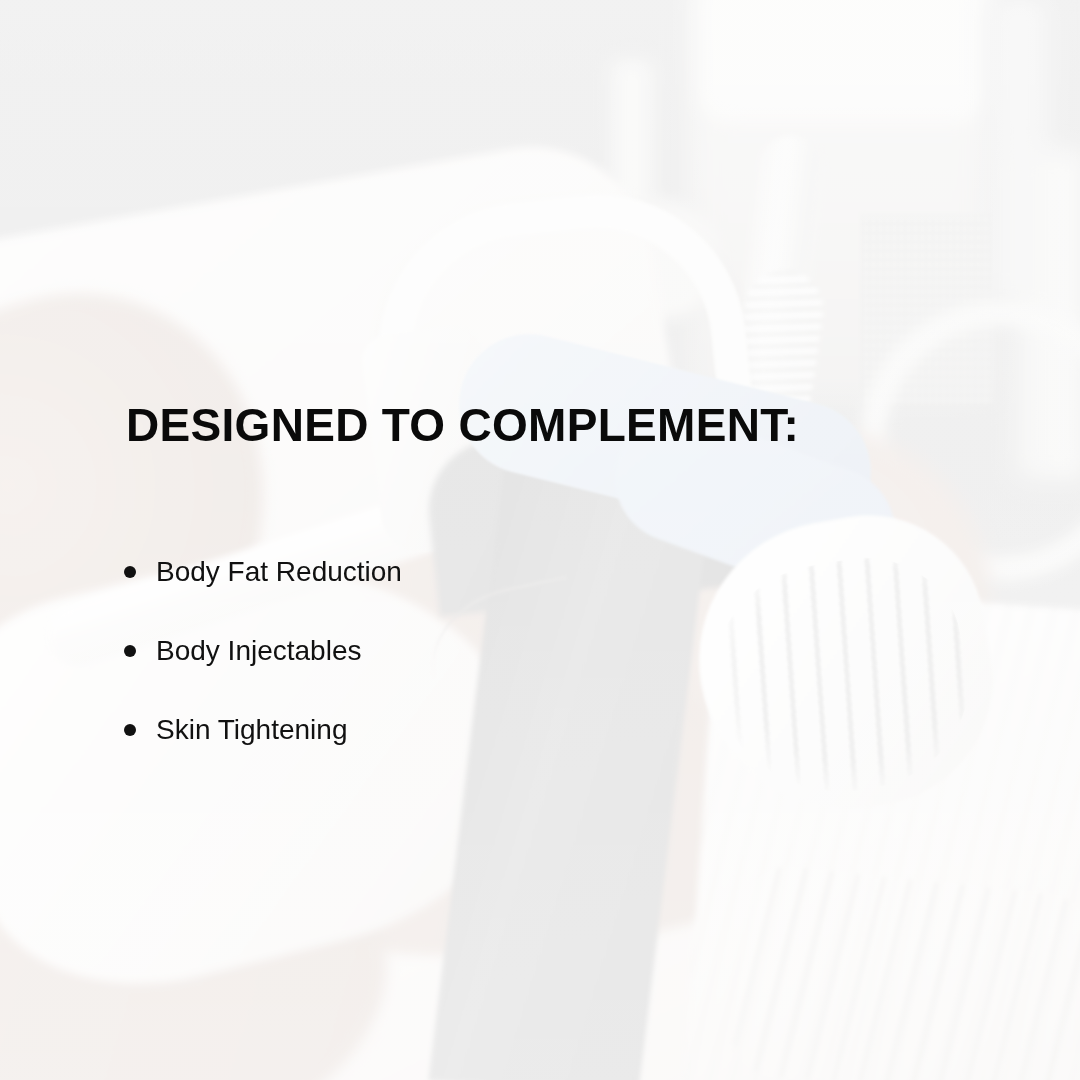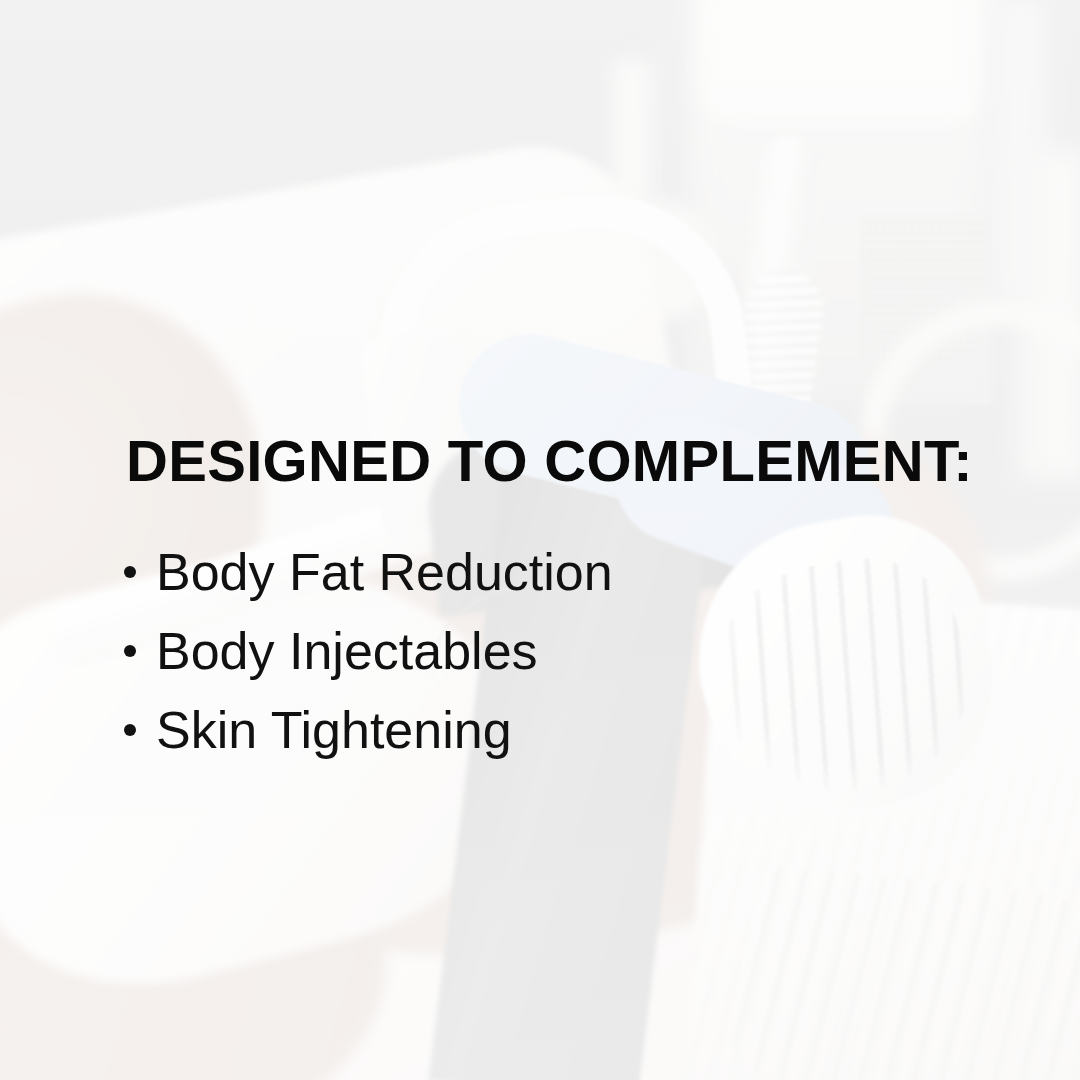--- a/index.html
+++ b/index.html
@@ -333,43 +333,43 @@
 
   
   .content {
     position: absolute;
     inset: 0;
   }
 
   .headline {
     position: absolute;
     left: 126px;
-    top: 420px;
-    font-size: 58px;
+    top: 390px;
+    font-size: 46px;
     font-weight: 700;
     letter-spacing: 0.3px;
     color: #0a0a0a;
     line-height: 1;
     white-space: nowrap;
     margin-top: 12px;
   }
 
   .bullet-list {
     position: absolute;
     left: 124px;
     top: 532px;
     margin: 0;
     padding: 0;
     list-style: none;
   }
   .bullet-item {
     display: flex;
     align-items: center;
     height: 79px;
-    font-size: 52px;
+    font-size: 28px;
     font-weight: 400;
     color: #111111;
     line-height: 1;
     white-space: nowrap;
   }
   .bullet-dot {
     width: 12px;
     height: 12px;
     border-radius: 50%;
     background: #111111;

